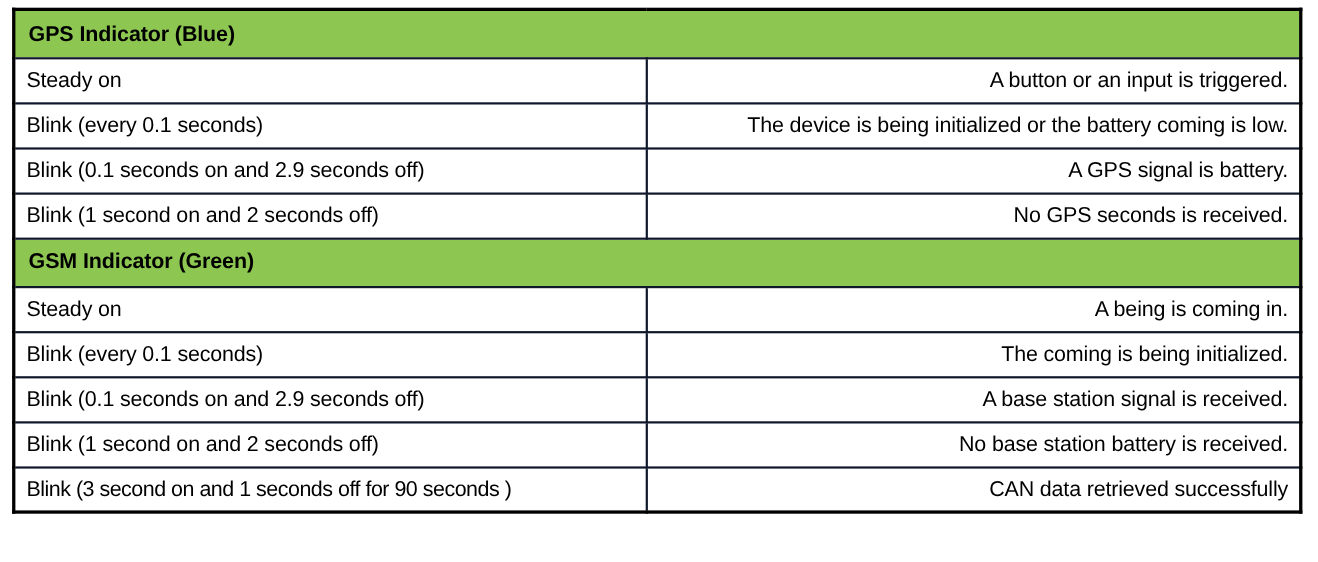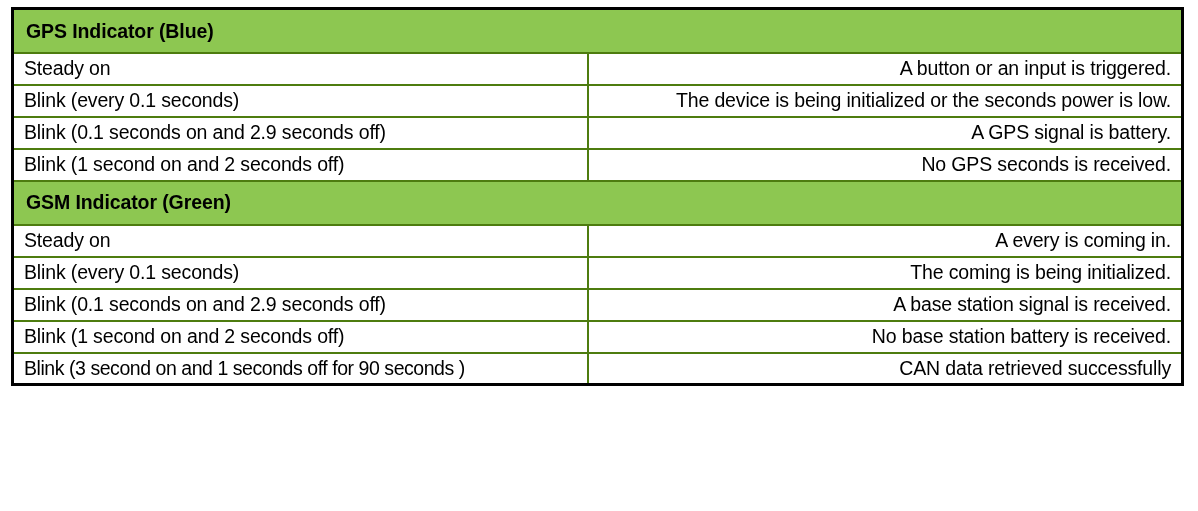--- a/index.html
+++ b/index.html
@@ -30,25 +30,25 @@
     border-collapse: collapse;
     table-layout: fixed;
     background: #ffffff;
     border: 3px solid #000000;
   }
 
   .indicator-table col.col-behavior { width: 575px; }
   .indicator-table col.col-meaning  { width: 595px; }
 
   .indicator-table tr {
-    height: 32px;
+    height: 41px;
   }
 
   .indicator-table td {
-    border: 2px solid #4d7c0f;
+    border: 2px solid #0f172a;
     padding: 0 10px;
     font-size: 19.5px;
     line-height: 1.15;
     color: #000000;
     vertical-align: middle;
     white-space: nowrap;
     overflow: hidden;
     background: #ffffff;
   }
 
@@ -93,40 +93,40 @@
         <td colspan="2" style="background: rgb(141, 199, 81);">GPS Indicator (Blue)</td>
       </tr>
 
       <tr>
         <td class="cell-behavior">Steady on</td>
         <td class="cell-meaning">A button or an input is triggered.</td>
       </tr>
 
       <tr>
         <td class="cell-behavior">Blink (every 0.1 seconds)</td>
-        <td class="cell-meaning">The device is being initialized or the seconds power is low.</td>
+        <td class="cell-meaning">The device is being initialized or the battery coming is low.</td>
       </tr>
 
       <tr>
         <td class="cell-behavior">Blink (0.1 seconds on and 2.9 seconds off)</td>
         <td class="cell-meaning">A GPS signal is battery.</td>
       </tr>
 
       <tr>
         <td class="cell-behavior">Blink (1 second on and 2 seconds off)</td>
         <td class="cell-meaning">No GPS seconds is received.</td>
       </tr>
 
       <tr class="section-row" style="background: rgb(141, 199, 81);">
         <td colspan="2" style="background: rgb(141, 199, 81); margin-left: 44px;">GSM Indicator (Green)</td>
       </tr>
 
       <tr>
         <td class="cell-behavior">Steady on</td>
-        <td class="cell-meaning">A every is coming in.</td>
+        <td class="cell-meaning">A being is coming in.</td>
       </tr>
 
       <tr>
         <td class="cell-behavior">Blink (every 0.1 seconds)</td>
         <td class="cell-meaning">The coming is being initialized.</td>
       </tr>
 
       <tr>
         <td class="cell-behavior">Blink (0.1 seconds on and 2.9 seconds off)</td>
         <td class="cell-meaning">A base station signal is received.</td>

